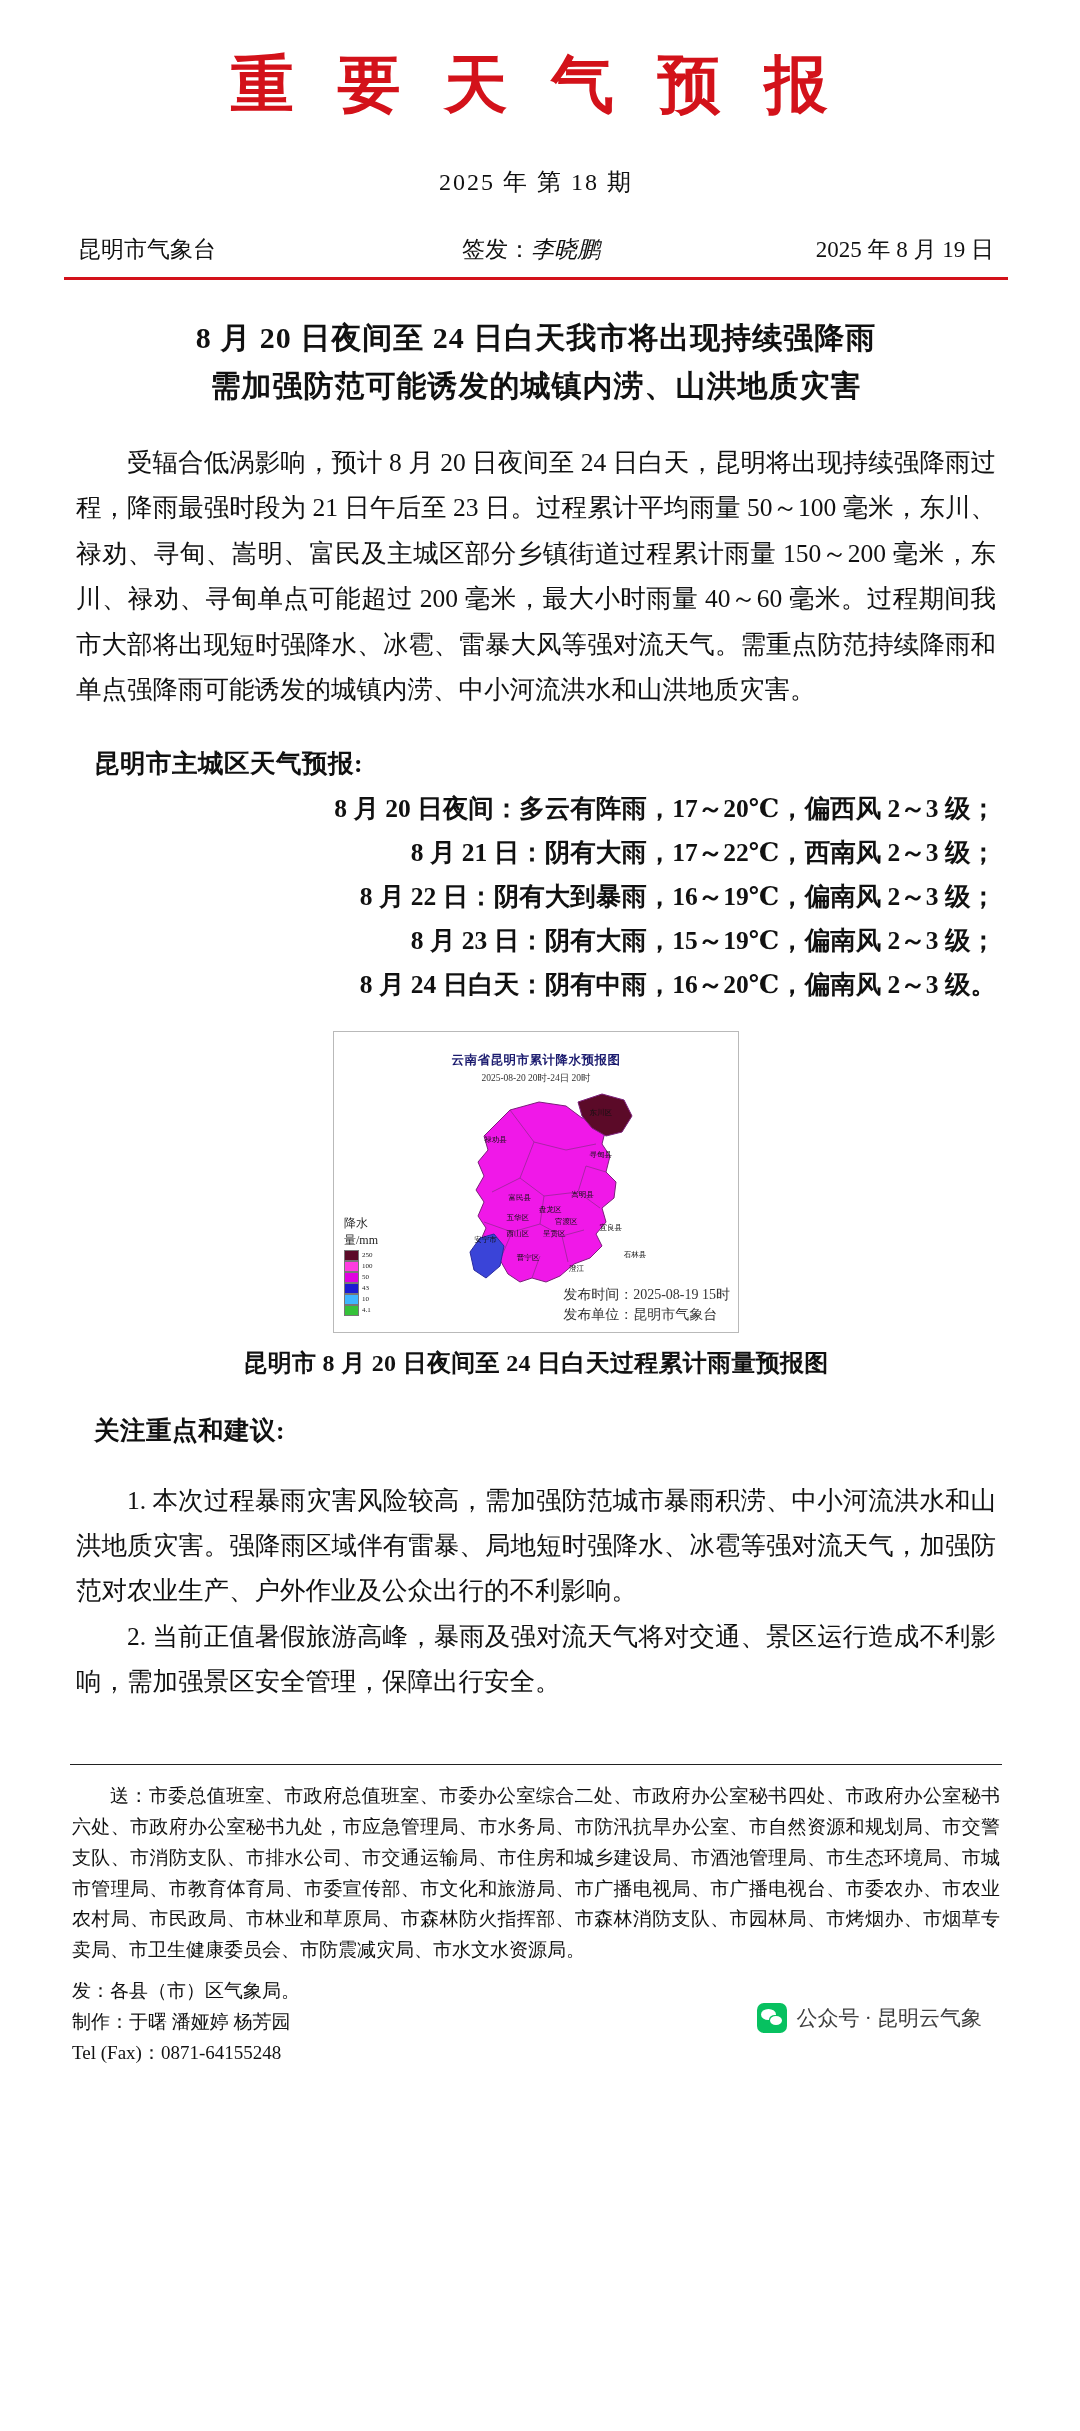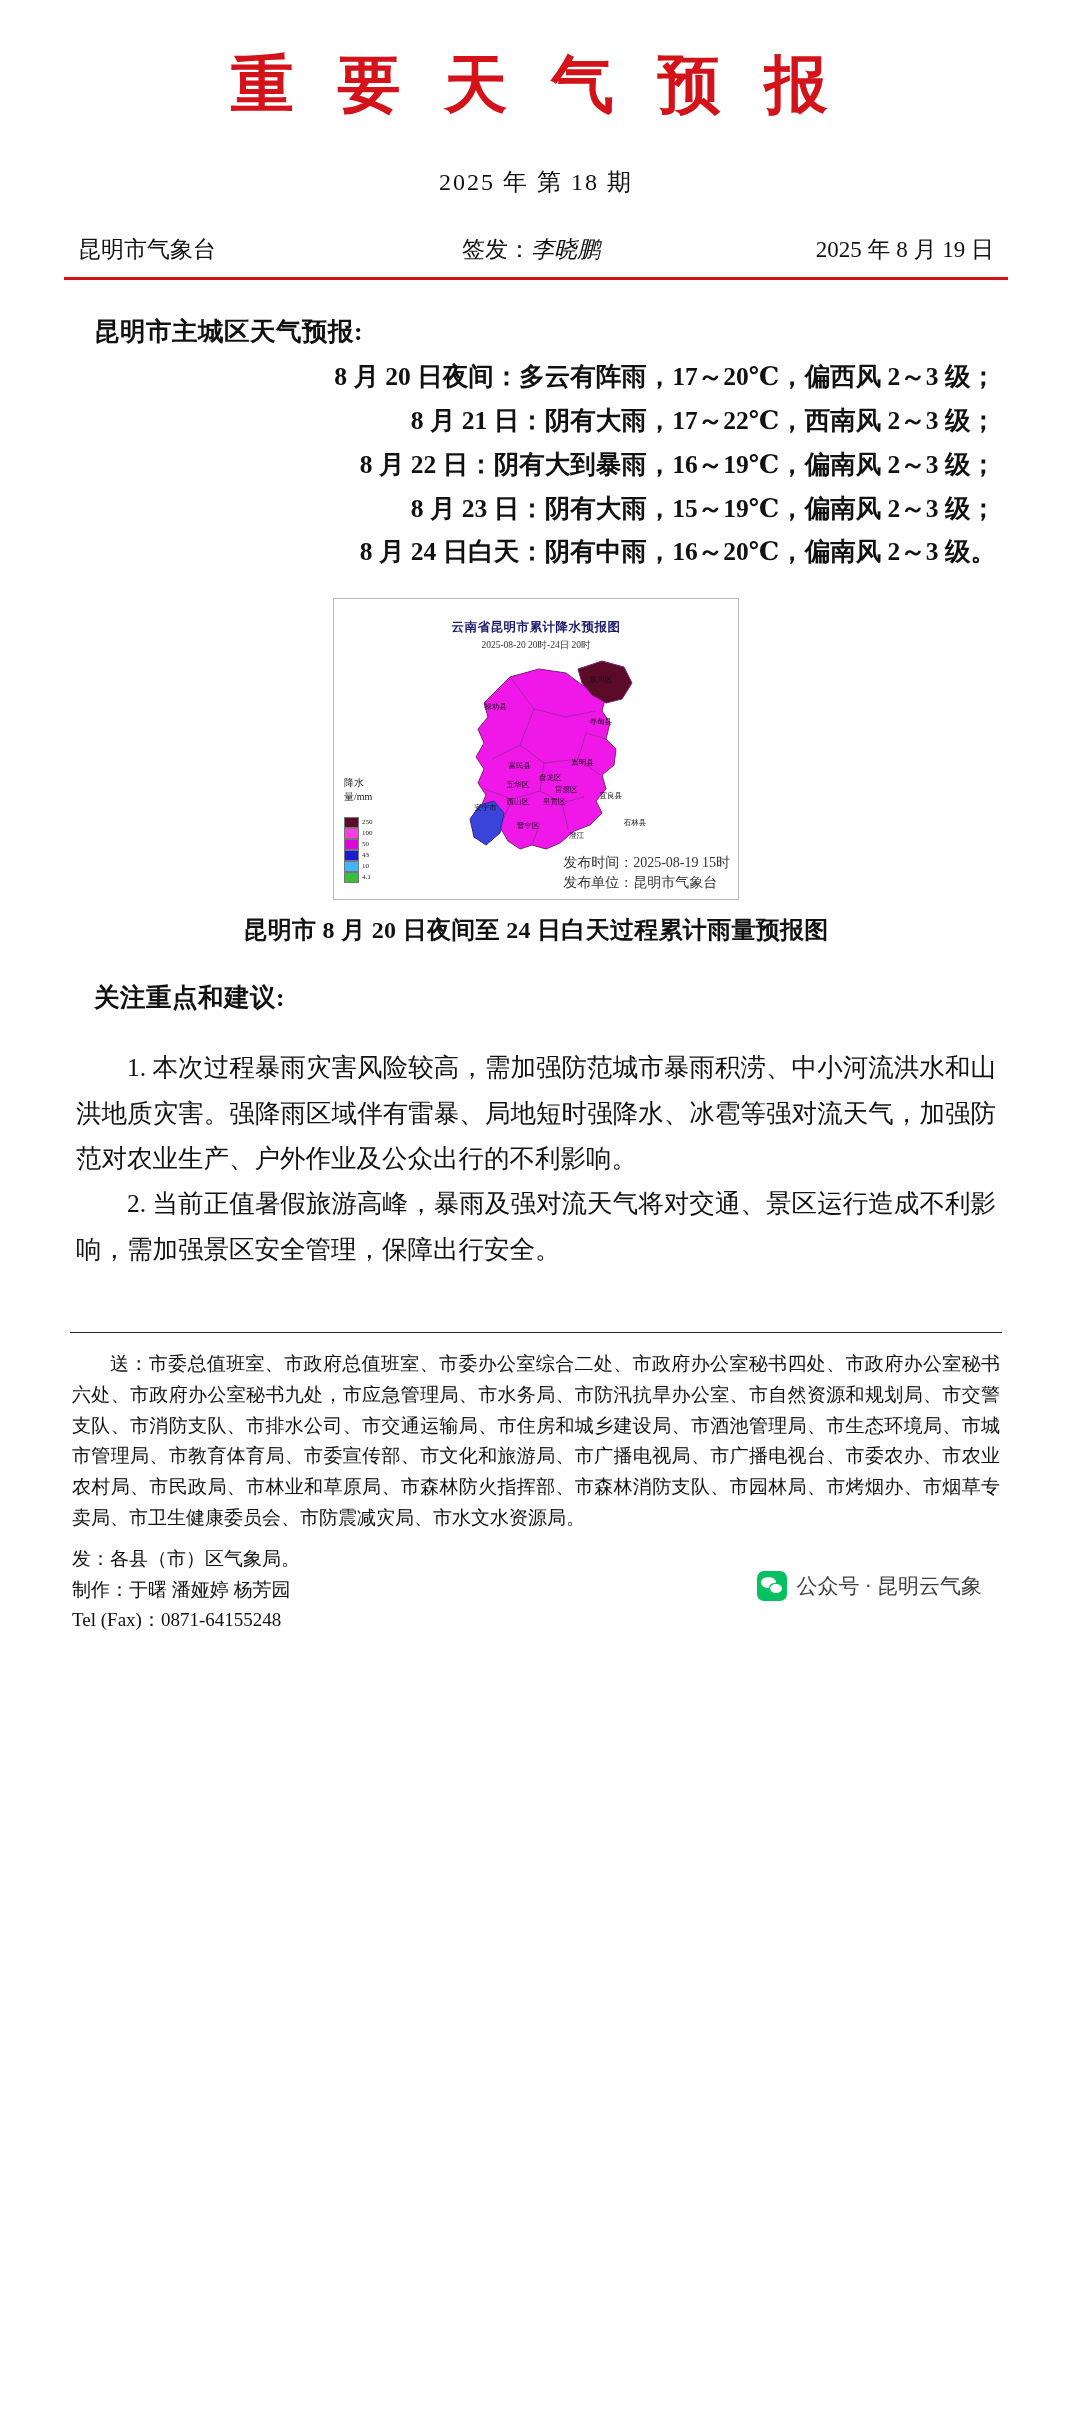--- a/index.html
+++ b/index.html
@@ -137,21 +137,21 @@
   }
   .legend {
     position: absolute;
     left: 10px;
     bottom: 16px;
     width: 42px;
     font-size: 7px;
     color: #222;
     text-align: left;
   }
-  .legend .lg-title { font-size: 10px; margin-bottom: 13px;}
+  .legend .lg-title { font-size: 12px; margin-bottom: 1px;}
   .legend .bar {
     width: 13px;
     height: 9px;
     display: inline-block;
     vertical-align: middle;
     border: 0.5px solid #777;
   }
   .legend .lg-row { line-height: 10px; white-space: nowrap;}
   .legend .lg-row span.val { margin-left: 3px; font-size: 7px;}
 
@@ -236,21 +236,28 @@
 
   <div class="meta-row">
     <div>昆明市气象台</div>
     <div class="signer">
       <span>签发：</span><span class="signer-name">李晓鹏</span>
     </div>
     <div>2025 年 8 月 19 日</div>
   </div>
   <hr class="red-rule">
 
-
+  <div class="doc-title">
+    <div>8 月 20 日夜间至 24 日白天我市将出现持续强降雨</div>
+    <div>需加强防范可能诱发的城镇内涝、山洪地质灾害</div>
+  </div>
+
+  <div class="body-text">
+    <p>受辐合低涡影响，预计 8 月 20 日夜间至 24 日白天，昆明将出现持续强降雨过程，降雨最强时段为 21 日午后至 23 日。过程累计平均雨量 50～100 毫米，东川、禄劝、寻甸、嵩明、富民及主城区部分乡镇街道过程累计雨量 150～200 毫米，东川、禄劝、寻甸单点可能超过 200 毫米，最大小时雨量 40～60 毫米。过程期间我市大部将出现短时强降水、冰雹、雷暴大风等强对流天气。需重点防范持续降雨和单点强降雨可能诱发的城镇内涝、中小河流洪水和山洪地质灾害。</p>
+  </div>
 
   <div class="section-head">昆明市主城区天气预报:</div>
   <div class="forecast-list">
     <div class="row">8 月 20 日夜间：多云有阵雨，17～20℃，偏西风 2～3 级；</div>
     <div class="row">8 月 21 日：阴有大雨，17～22℃，西南风 2～3 级；</div>
     <div class="row">8 月 22 日：阴有大到暴雨，16～19℃，偏南风 2～3 级；</div>
     <div class="row">8 月 23 日：阴有大雨，15～19℃，偏南风 2～3 级；</div>
     <div class="row">8 月 24 日白天：阴有中雨，16～20℃，偏南风 2～3 级。</div>
   </div>
 

